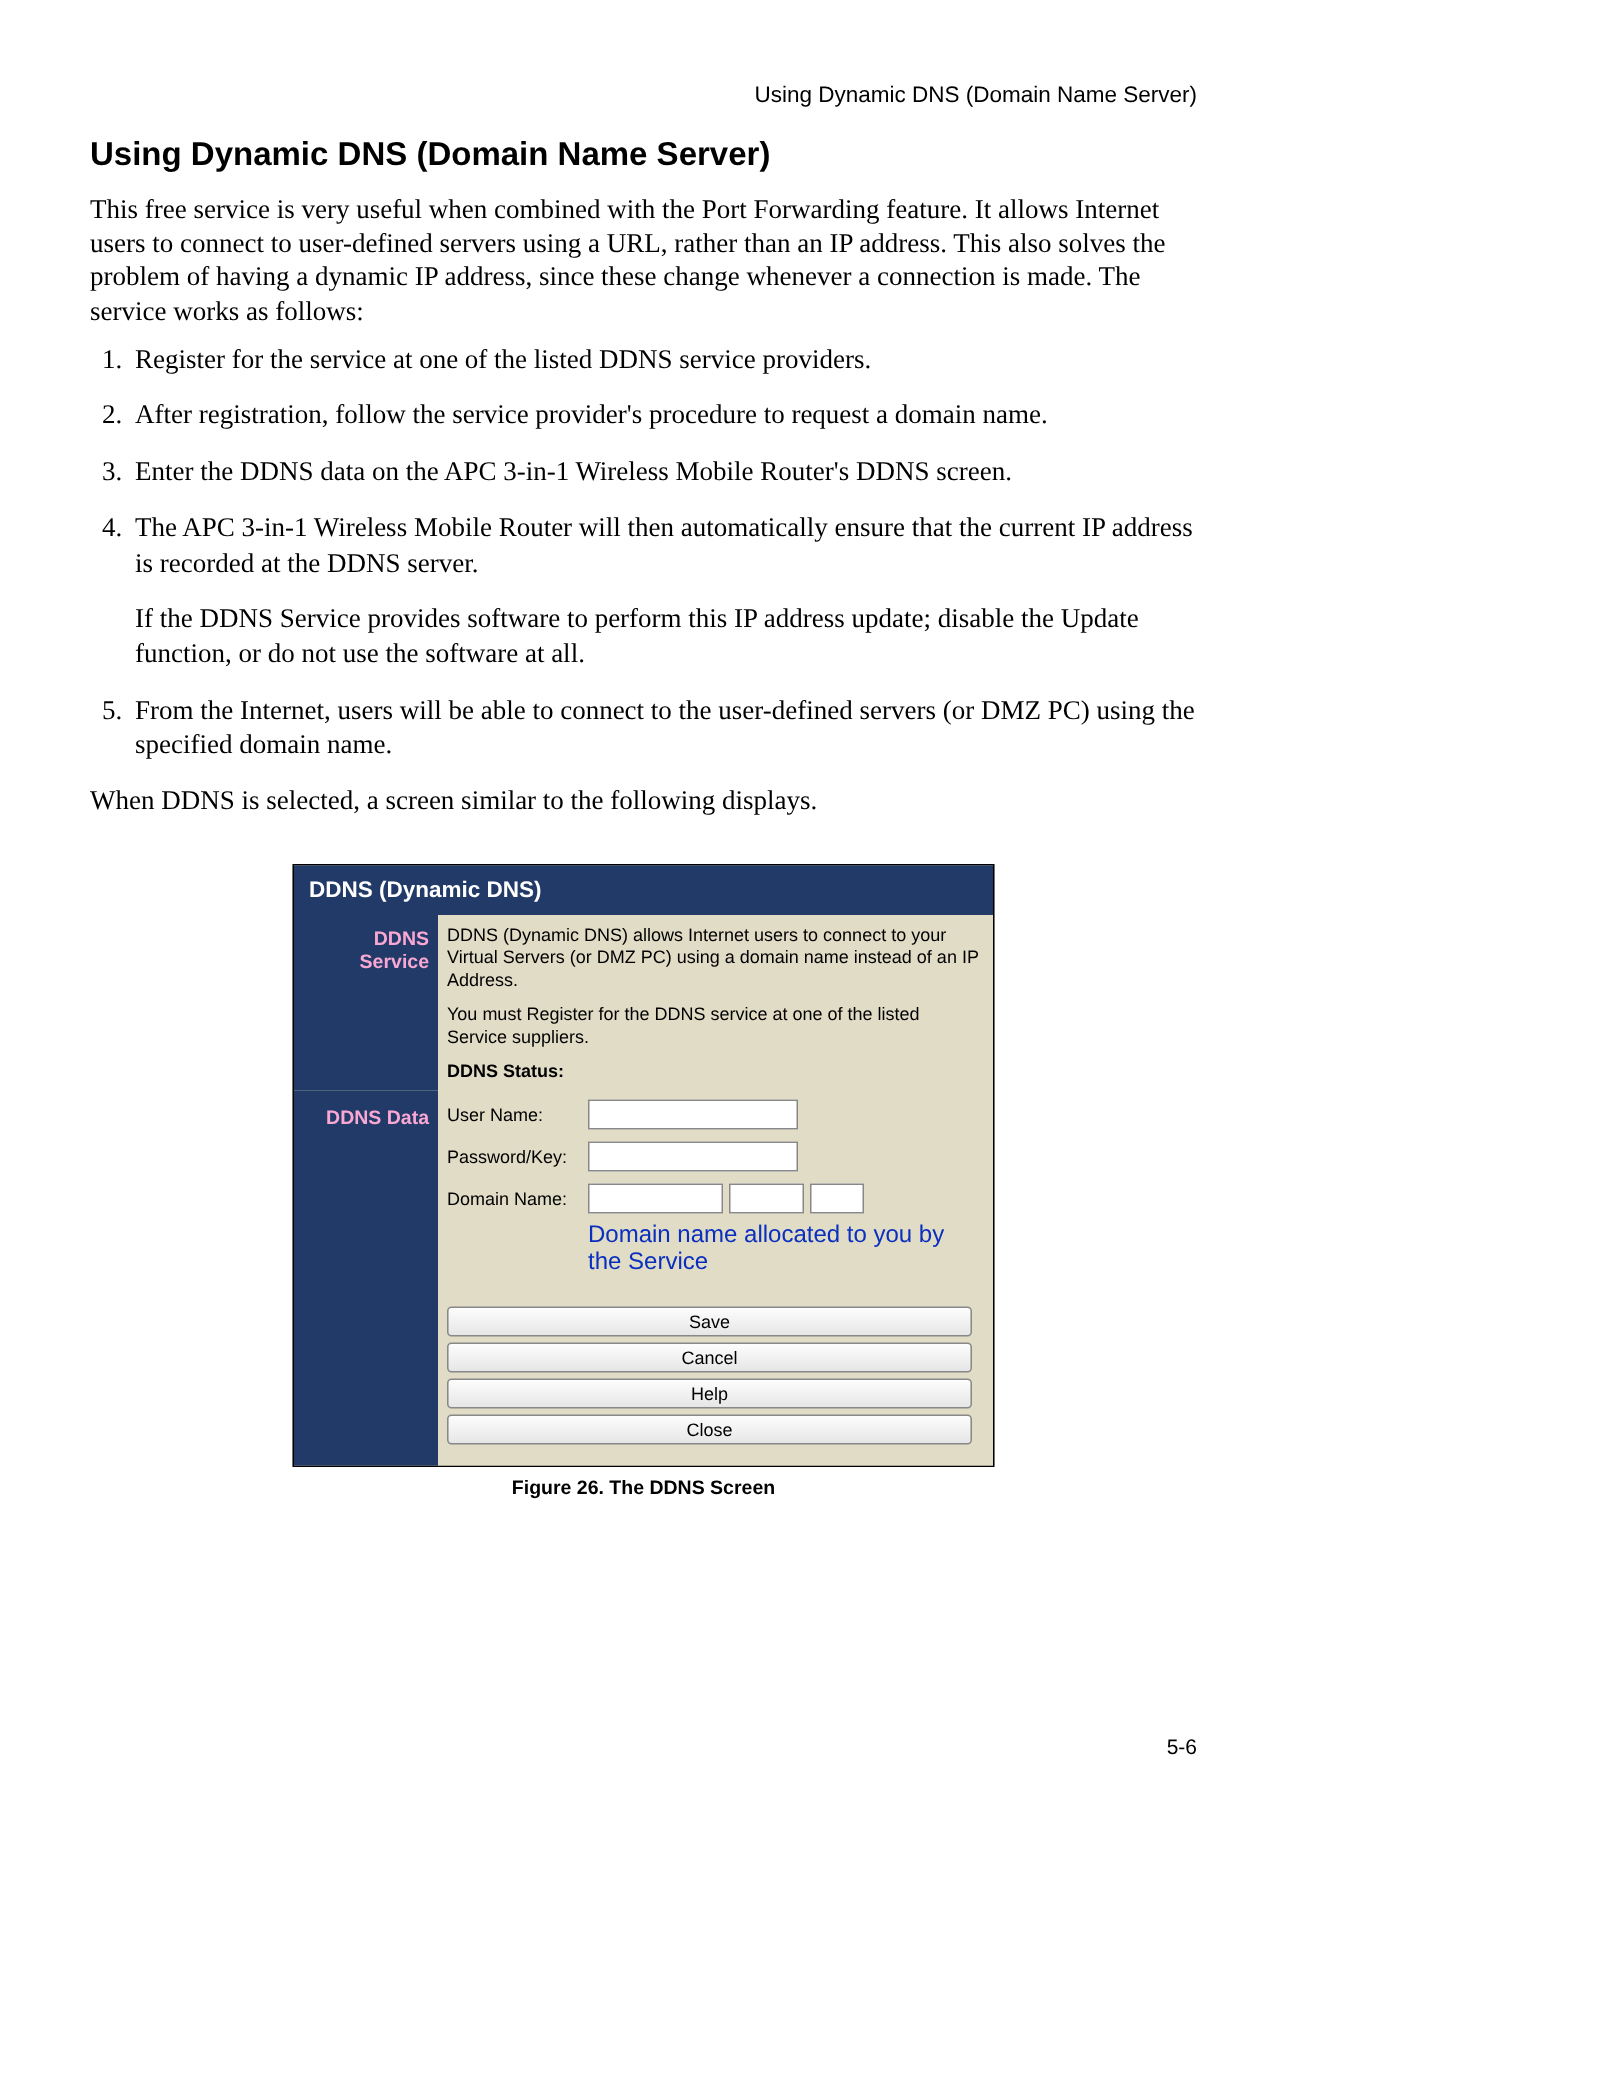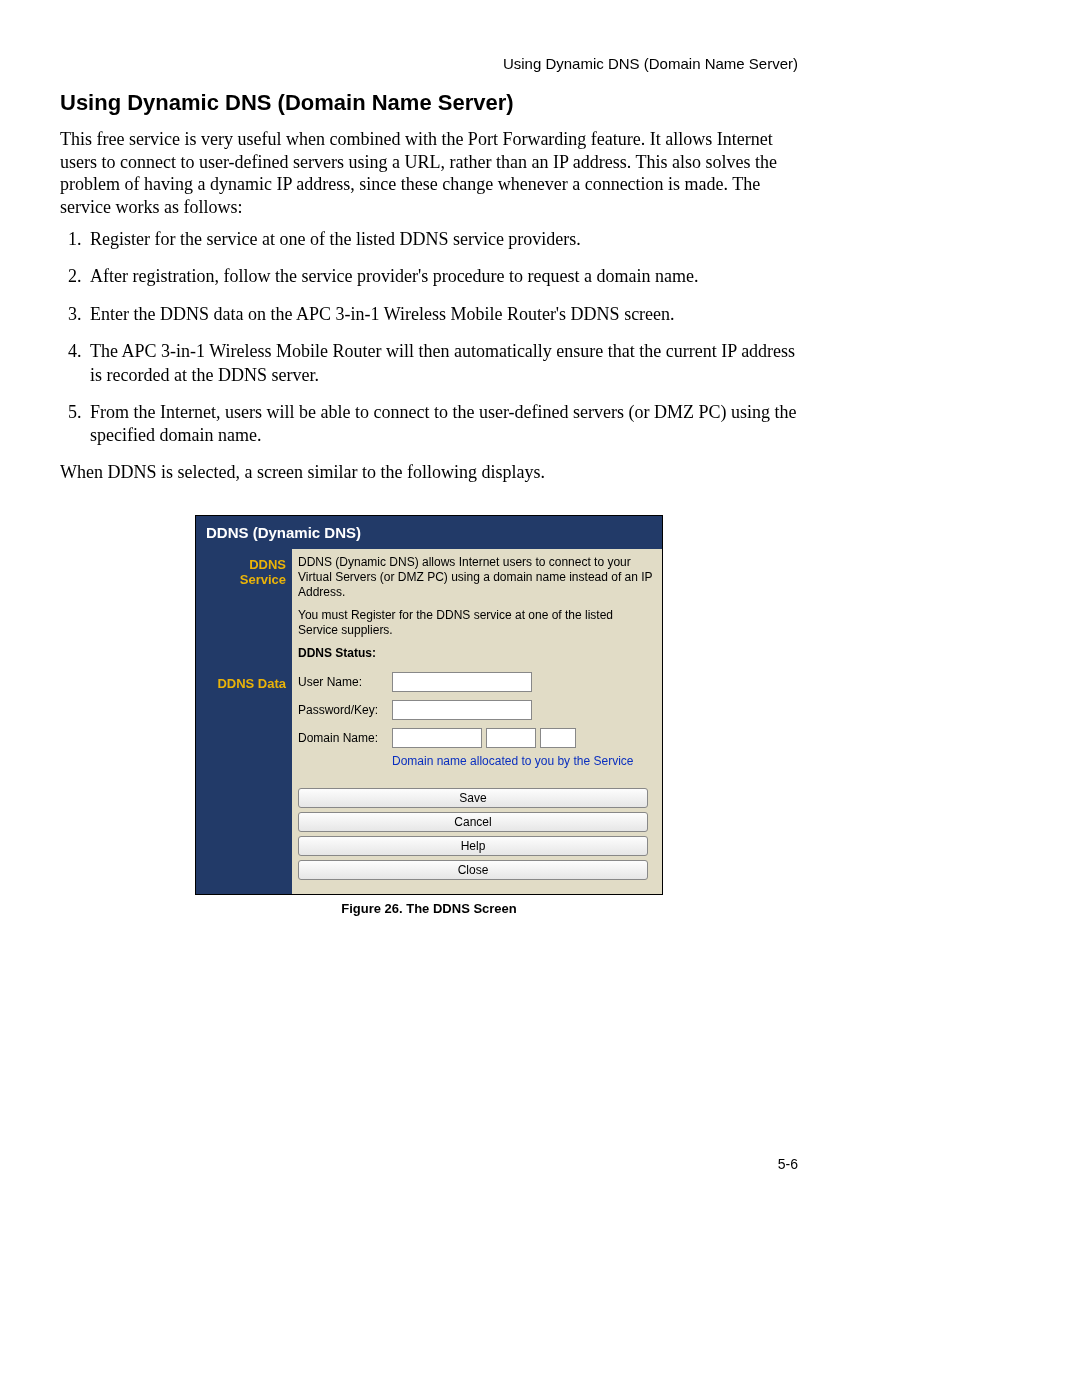--- a/index.html
+++ b/index.html
@@ -73,21 +73,21 @@
     font-weight: bold;
     font-size: 15px;
     padding: 8px 10px;
   }
   .ddns-body {
     display: flex;
   }
   .ddns-leftcol {
     width: 96px;
     background: #223a68;
-    color: #eab308;
+    color: #f9a8d4;
     font-weight: bold;
     font-size: 13px;
     text-align: right;
     padding: 6px 6px 6px 4px;
     box-sizing: border-box;
   }
   .ddns-rightcol {
     flex: 1;
     background: #e1dcc6;
     padding: 6px 6px 6px 6px;
@@ -166,21 +166,21 @@
     background: #fff;
     border: 1px solid #888;
     box-sizing: border-box;
   }
   .seg1 { width: 90px; }
   .seg2 { width: 50px; }
   .seg3 { width: 36px; }
   .domain-hint {
     grid-column: 2;
     color: #0a2fbf;
-    font-size: 12px;
+    font-size: 16px;
     margin-top: -2px;
   }
 
   .button-bar {
     background: #e1dcc6;
     border-top: 0;
     padding: 20px 8px 8px 0;
     display: flex;
     justify-content: flex-end;
     gap: 4px;
@@ -214,20 +214,21 @@
   <h2 class="section-title">Using Dynamic DNS (Domain Name Server)</h2>
 
   <p class="intro">This free service is very useful when combined with the Port Forwarding feature. It allows Internet users to connect to user-defined servers using a URL, rather than an IP address. This also solves the problem of having a dynamic IP address, since these change whenever a connection is made. The service works as follows:</p>
 
   <ol class="steps">
     <li><span>Register for the service at one of the listed DDNS service providers.</span></li>
     <li><span>After registration, follow the service provider's procedure to request a domain name.</span></li>
     <li><span>Enter the DDNS data on the APC 3-in-1 Wireless Mobile Router's DDNS screen.</span></li>
     <li>
       <span>The APC 3-in-1 Wireless Mobile Router will then automatically ensure that the current IP address is recorded at the DDNS server.</span>
+      <span class="sub-note">If the DDNS Service provides software to perform this IP address update; disable the Update function, or do not use the software at all.</span>
     </li>
     <li><span>From the Internet, users will be able to connect to the user-defined servers (or DMZ PC) using the specified domain name.</span></li>
   </ol>
 
   <p class="lead-in">When DDNS is selected, a screen similar to the following displays.</p>
 
   <div class="figure-wrap">
     <div style="display:flex; flex-direction:column; align-items:center;">
       <div class="ddns-frame">
 

